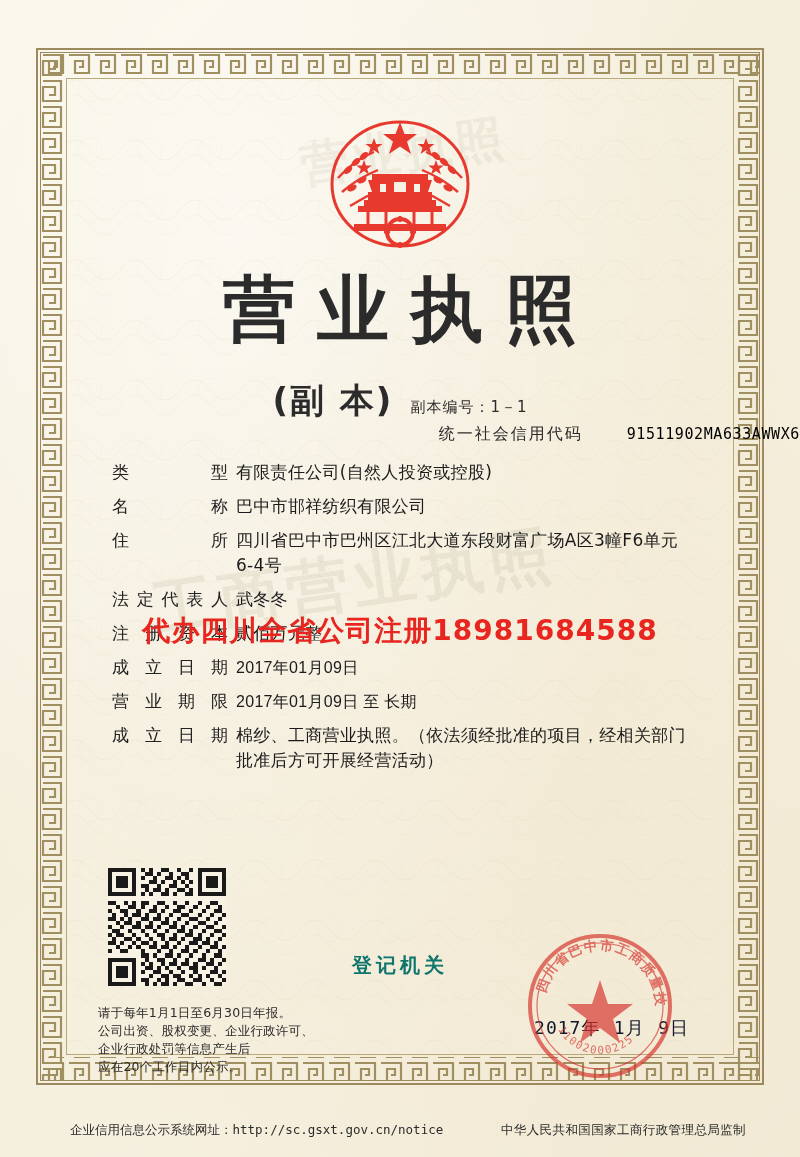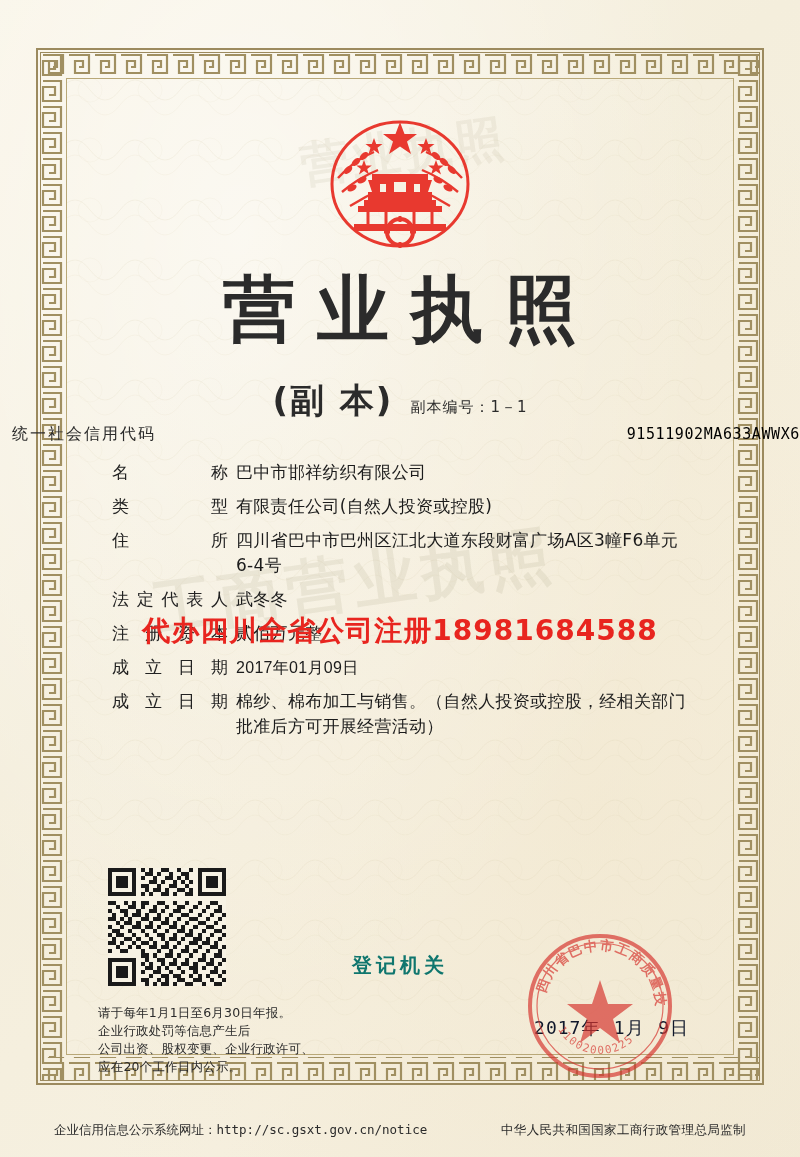--- a/index.html
+++ b/index.html
@@ -104,21 +104,21 @@
     letter-spacing: 1px;
     margin-top: 15px;
   }
 
   .credit-row {
     position: absolute;
     left: 0;
     right: 0;
     top: 424px;
     display: flex;
-    justify-content: space-between;
+    justify-content: flex-end;
     align-items: baseline;
     margin-left: 12px;
   }
   .credit-label {
     font-size: 16px;
     color: #2b2b2b;
     letter-spacing: 2px;
   }
   .credit-code {
     font-size: 15px;
@@ -254,21 +254,21 @@
     top: 1004px;
     font-size: 12.5px;
     color: #2a2a2a;
     line-height: 18px;
     letter-spacing: 0.2px;
   }
 
   
   .footer {
     position: absolute;
-    left: 0;
+    left: 16px;
     right: 0;
     bottom: 18px;
     display: flex;
     justify-content: space-between;
     padding: 0 54px;
     font-size: 12.5px;
     color: #2b2b2b;
   }
   .footer-left {
     font-family: "DejaVu Sans", "Liberation Sans", sans-serif;
@@ -391,27 +391,27 @@
   </div>
 
   <div class="credit-row">
     <span class="credit-label">统一社会信用代码</span>
     <span class="credit-code">91511902MA633AWWX6</span>
   </div>
 
   <div class="fields">
 
     <div class="field">
+      <div class="field-label">类型</div>
+      <div class="field-value">有限责任公司(自然人投资或控股)</div>
+    </div>
+
+    <div class="field">
       <div class="field-label">名称</div>
       <div class="field-value">巴中市邯祥纺织有限公司</div>
-    </div>
-
-    <div class="field">
-      <div class="field-label">类型</div>
-      <div class="field-value">有限责任公司(自然人投资或控股)</div>
     </div>
 
     <div class="field">
       <div class="field-label">住所</div>
       <div class="field-value">四川省巴中市巴州区江北大道东段财富广场A区3幢F6单元6-4号</div>
     </div>
 
     <div class="field">
       <div class="field-label">法定代表人</div>
       <div class="field-value">武冬冬</div>
@@ -420,24 +420,28 @@
     <div class="field">
       <div class="field-label">注册资本</div>
       <div class="field-value">贰佰万元整</div>
     </div>
 
     <div class="field">
       <div class="field-label">成立日期</div>
       <div class="field-value mono">2017年01月09日</div>
     </div>
 
+    <div class="field">
+      <div class="field-label">营业期限</div>
+      <div class="field-value mono">2017年01月09日  至  长期</div>
+    </div>
 
     <div class="field">
       <div class="field-label">成立日期</div>
-      <div class="field-value">棉纱、棉布加工与销售。（自然人投资或控股，经相关部门批准后方可开展经营活动）</div>
+      <div class="field-value">棉纱、工商营业执照。（依法须经批准的项目，经相关部门批准后方可开展经营活动）</div>
     </div>
 
   </div>
 
   <div class="watermark-ad">代办四川全省公司注册18981684588</div>
 
   <svg class="qr" viewBox="0 0 29 29" shape-rendering="crispEdges">
     <rect width="29" height="29" fill="#f7f2e4"></rect>
     <g fill="#1a1a1a">
       <rect x="0" y="0" width="7" height="1"></rect>
@@ -692,22 +696,22 @@
         <textPath href="#sealTopArc" startOffset="7%">四川省巴中市工商质量技术监督管理局</textPath>
       </text>
       <text font-size="11" fill="#d6342e" font-family="'DejaVu Sans Mono','Liberation Mono',monospace" letter-spacing="1.5">
         <textPath href="#sealBottomArc" startOffset="16%">11002000225</textPath>
       </text>
     </g>
   </svg>
 
   <div class="notice">
     <div>请于每年1月1日至6月30日年报。</div>
+    <div>公司出资、股权变更、企业行政许可、</div>
     <div>企业行政处罚等信息产生后</div>
-    <div>公司出资、股权变更、企业行政许可、</div>
     <div>应在20个工作日内公示。</div>
   </div>
 
   <div class="footer">
     <div class="footer-left">
       <span>企业信用信息公示系统网址：</span><span class="url">http://sc.gsxt.gov.cn/notice</span>
     </div>
     <div class="footer-right">中华人民共和国国家工商行政管理总局监制</div>
   </div>
 

